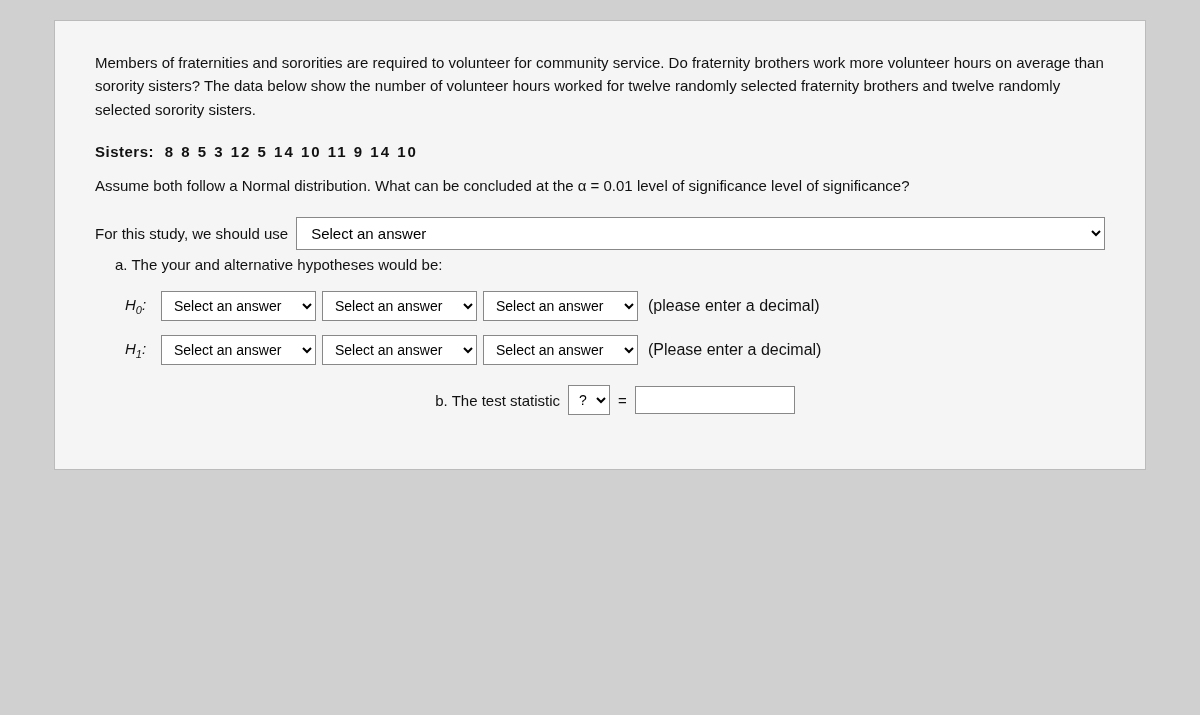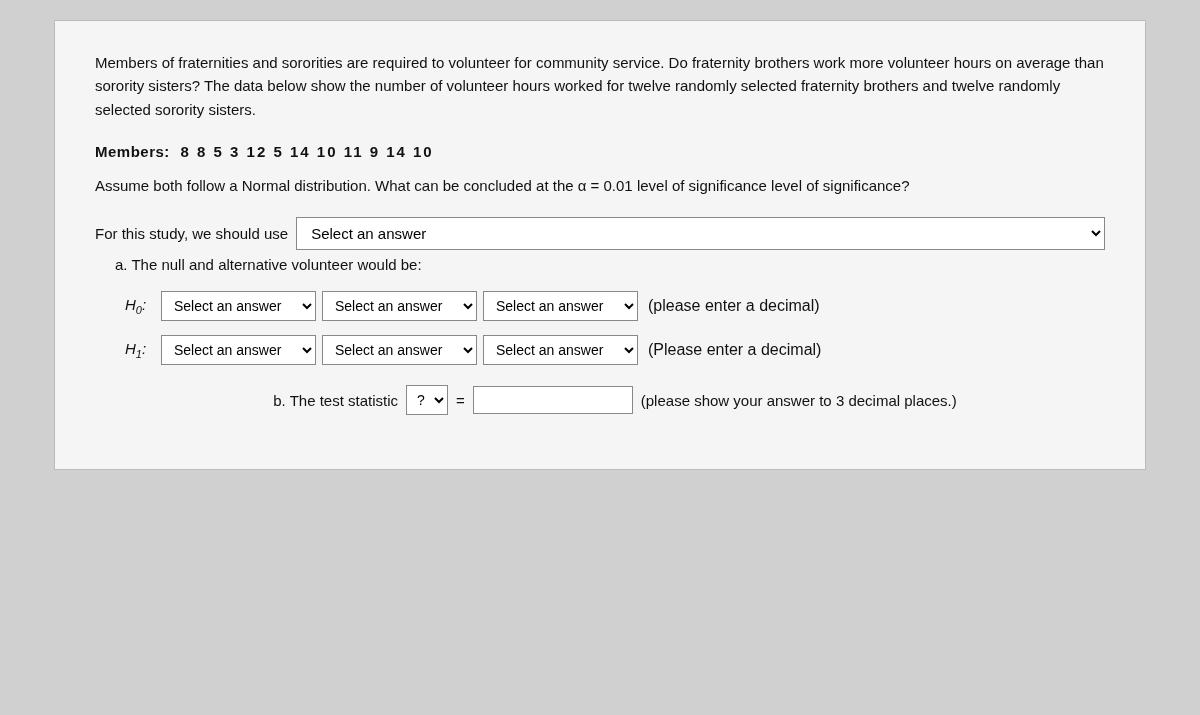--- a/index.html
+++ b/index.html
@@ -152,38 +152,38 @@
     }
   </style>
 </head>
 <body>
 
 <div class="page-container">
 
   <p class="problem-text">Members of fraternities and sororities are required to volunteer for community service. Do fraternity brothers work more volunteer hours on average than sorority sisters? The data below show the number of volunteer hours worked for twelve randomly selected fraternity brothers and twelve randomly selected sorority sisters.</p>
 
   <div class="data-row">
-    <span class="label">Members:</span>
+    <span class="label">Sisters:</span>
     <span class="values">8   8   5   3   12   5   14   10   11   9   14   10</span>
   </div>
 
 
   <p class="conclusion-text">Assume both follow a Normal distribution.  What can be concluded at the α = 0.01 level of significance level of significance?</p>
 
   <div class="study-use-row">
     <label>For this study, we should use</label>
     <select class="main-select select-answer-wide">
       <option value="">Select an answer</option>
       <option value="t-test">a paired-samples t-test</option>
       <option value="independent-t-test">an independent-samples t-test</option>
       <option value="z-test">a z-test</option>
     </select>
   </div>
 
-  <p class="section-label">a. The null and alternative volunteer would be:</p>
+  <p class="section-label">a. The your and alternative hypotheses would be:</p>
 
   <div class="hypothesis-block">
 
     <div class="hypothesis-row">
       <span class="h-label">H<sub>0</sub>:</span>
       <select>
         <option value="">Select an answer</option>
         <option value="mu1">μ₁</option>
         <option value="mu2">μ₂</option>
       </select>
@@ -236,19 +236,18 @@
 
     <div class="part-row">
       <label>b. The test statistic</label>
       <select>
         <option value="?">?</option>
         <option value="t">t</option>
         <option value="z">z</option>
       </select>
       <span>=</span>
       <input type="text" placeholder="" style="">
-      <span>(please show your answer to 3 decimal places.)</span>
     </div>
 
 
   </div>
 
 </div>
 
 </body></html>

